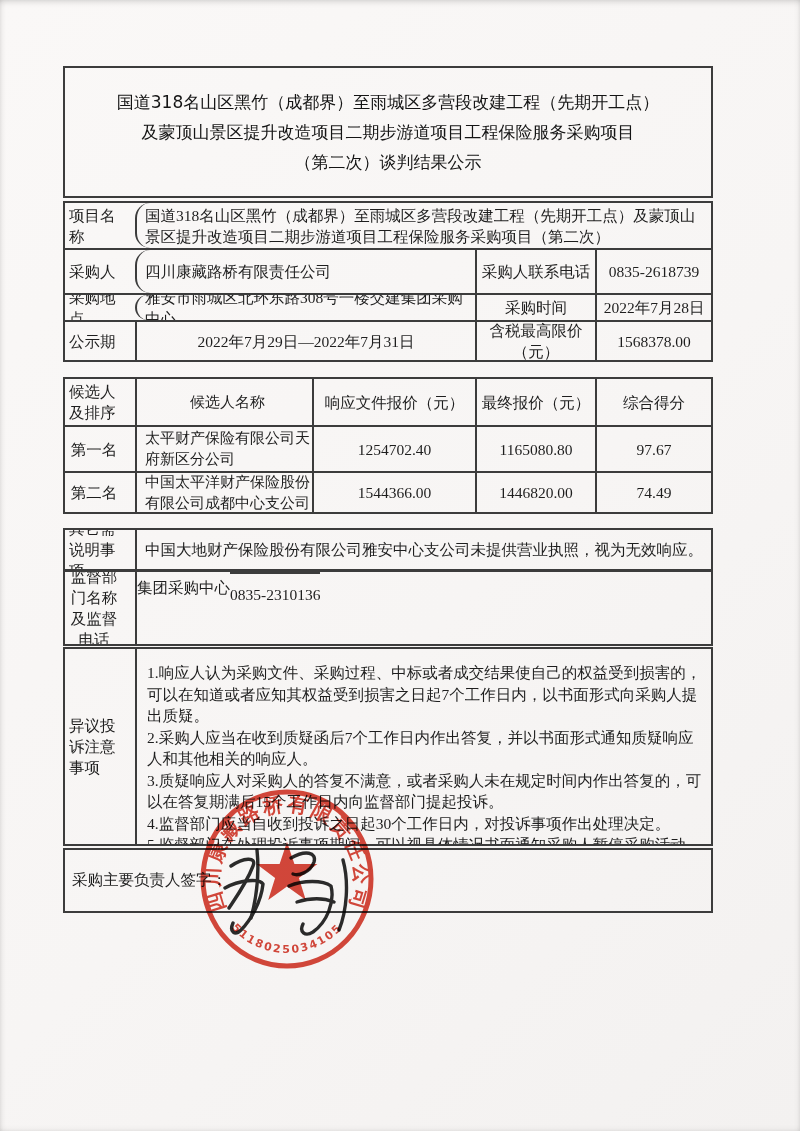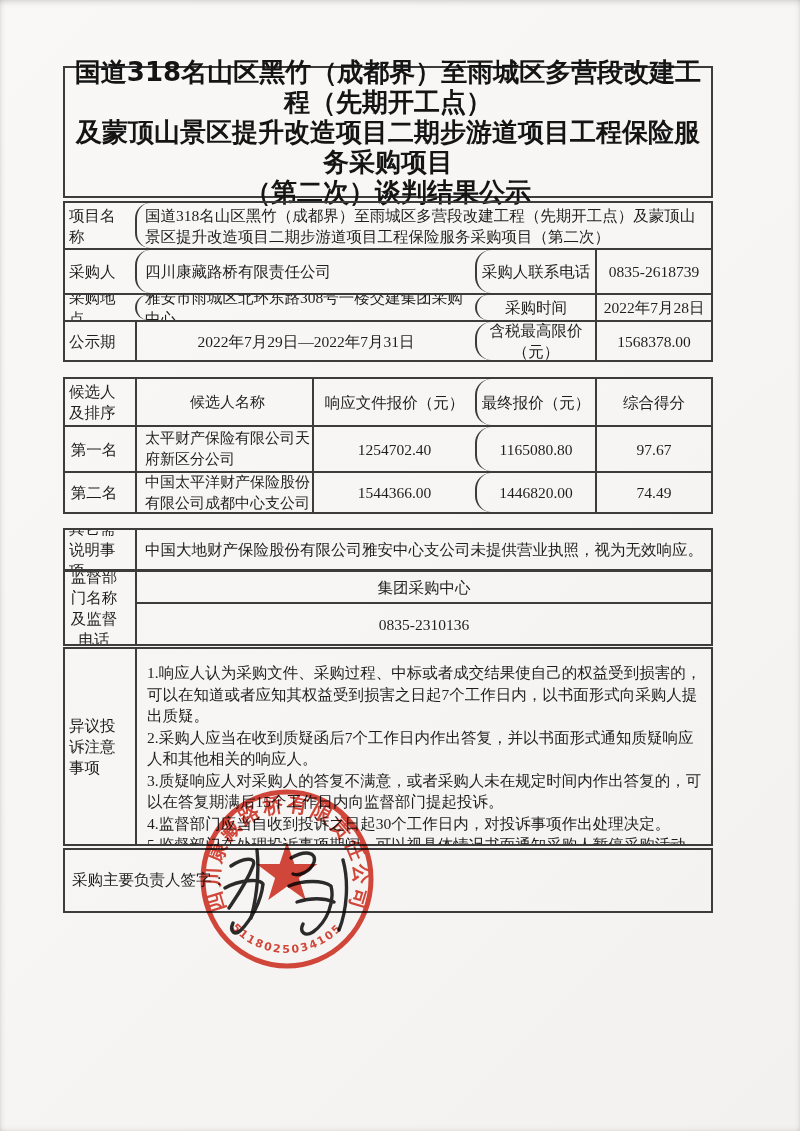--- a/index.html
+++ b/index.html
@@ -16,46 +16,46 @@
     color:#1e1e1e;
     overflow:hidden;
   }
   
   .title-box{
     position:absolute;left:63px;top:66px;width:650px;height:132px;
     border:2px solid #3c3c3c;box-sizing:border-box;
     display:flex;flex-direction:column;justify-content:center;align-items:center;
     text-align:center;
     font-family:"DejaVu Sans","Liberation Sans",sans-serif;
-    font-weight:bold;font-size:26px;line-height:30px;color:#141414;
+    font-weight:normal;font-size:17px;line-height:30px;color:#141414;
   }
   
   .tbl{
     position:absolute;left:63px;width:650px;
     border:2px solid #3c3c3c;box-sizing:border-box;
     background:transparent;
   }
   .row{display:flex;box-sizing:border-box;align-items:stretch;}
   .row + .row{border-top:2px solid #3c3c3c;}
   .cell{
     box-sizing:border-box;display:flex;align-items:center;
     font-size:15.5px;line-height:21px;color:#1e1e1e;
     padding:2px 4px;overflow:hidden;
   }
   .cell + .cell{border-left:2px solid #3c3c3c;}
   .lab{width:70px;flex:none;padding-left:4px;padding-right:16px;}
   .w2{width:340px;flex:none;}
-  .w4a{width:120px;flex:none;justify-content:center;text-align:center;border-radius:16px;}
+  .w4a{width:120px;flex:none;justify-content:center;text-align:center;}
   .w4b{flex:1;justify-content:center;text-align:center;}
   .cname{width:177px;flex:none;padding-left:8px;padding-right:2px;font-size:15px;}
   .cdoc{width:163px;flex:none;justify-content:center;text-align:center;}
   .grow{flex:1;}
   .ctr{justify-content:center;text-align:center;}
   .padL{padding-left:8px;border-radius:15px;}
-  .stack{flex-direction:column;align-items:stretch;padding:0;}
+  .stack{align-items:stretch;padding:0;}
   .sub{box-sizing:border-box;display:flex;align-items:center;justify-content:center;
        text-align:center;font-size:15.5px;}
   .sub + .sub{border-top:2px solid #3c3c3c;}
   
   .obj-text{
     display:block;align-items:flex-start;
     padding:13px 8px 4px 10px;font-size:15.5px;line-height:21.5px;
   }
   .obj-text p{margin:0;}
   

